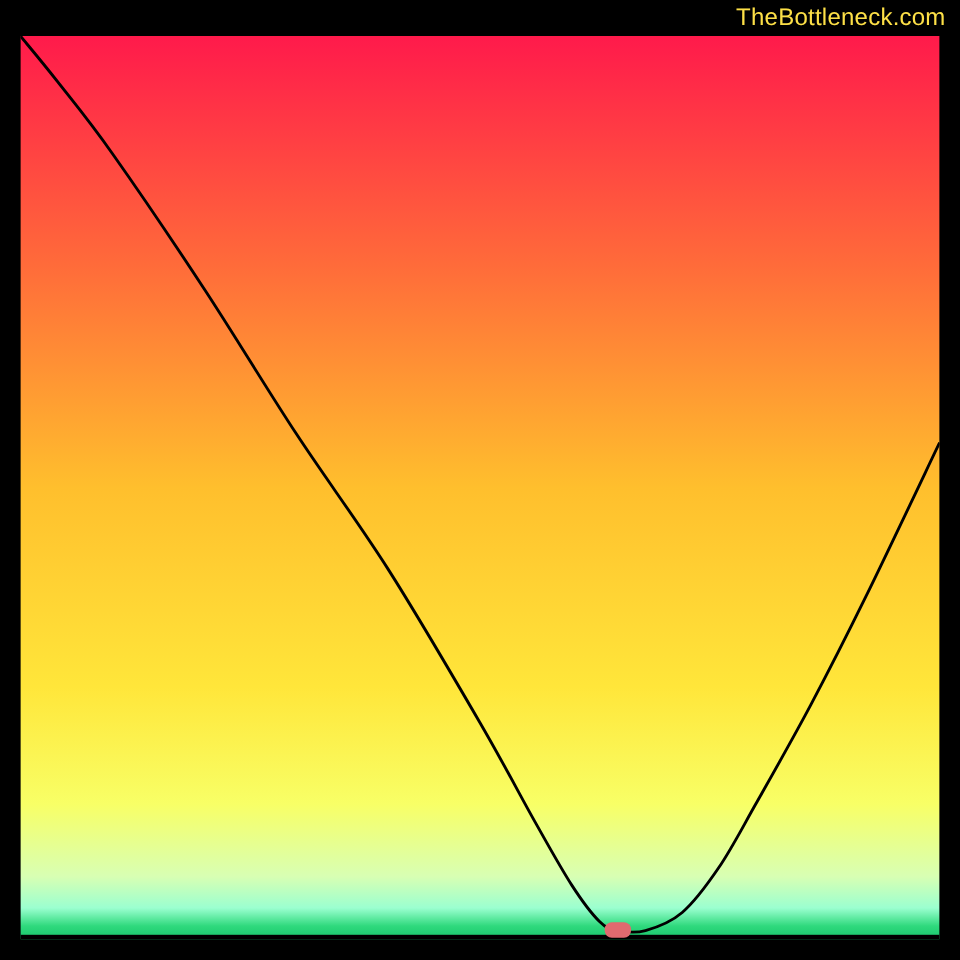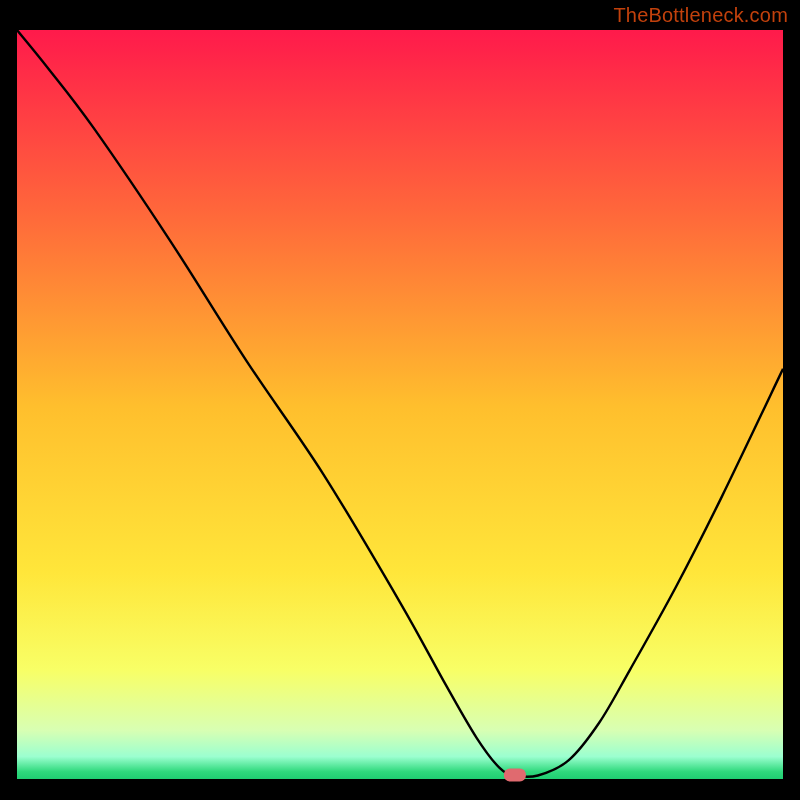--- a/index.html
+++ b/index.html
@@ -13,21 +13,21 @@
   .frame {
     position: relative;
     width: 800px;
     height: 800px;
     background: #000;
   }
   .attribution {
     position: absolute;
     top: 4px;
     right: 12px;
-    color: #c2410c;
+    color: #fde047;
     font-size: 20px;
     font-weight: 500;
     letter-spacing: 0.2px;
   }
   .plot-wrap {
     position: absolute;
     left: 17px;
     top: 30px;
     width: 766px;
     height: 753px;

